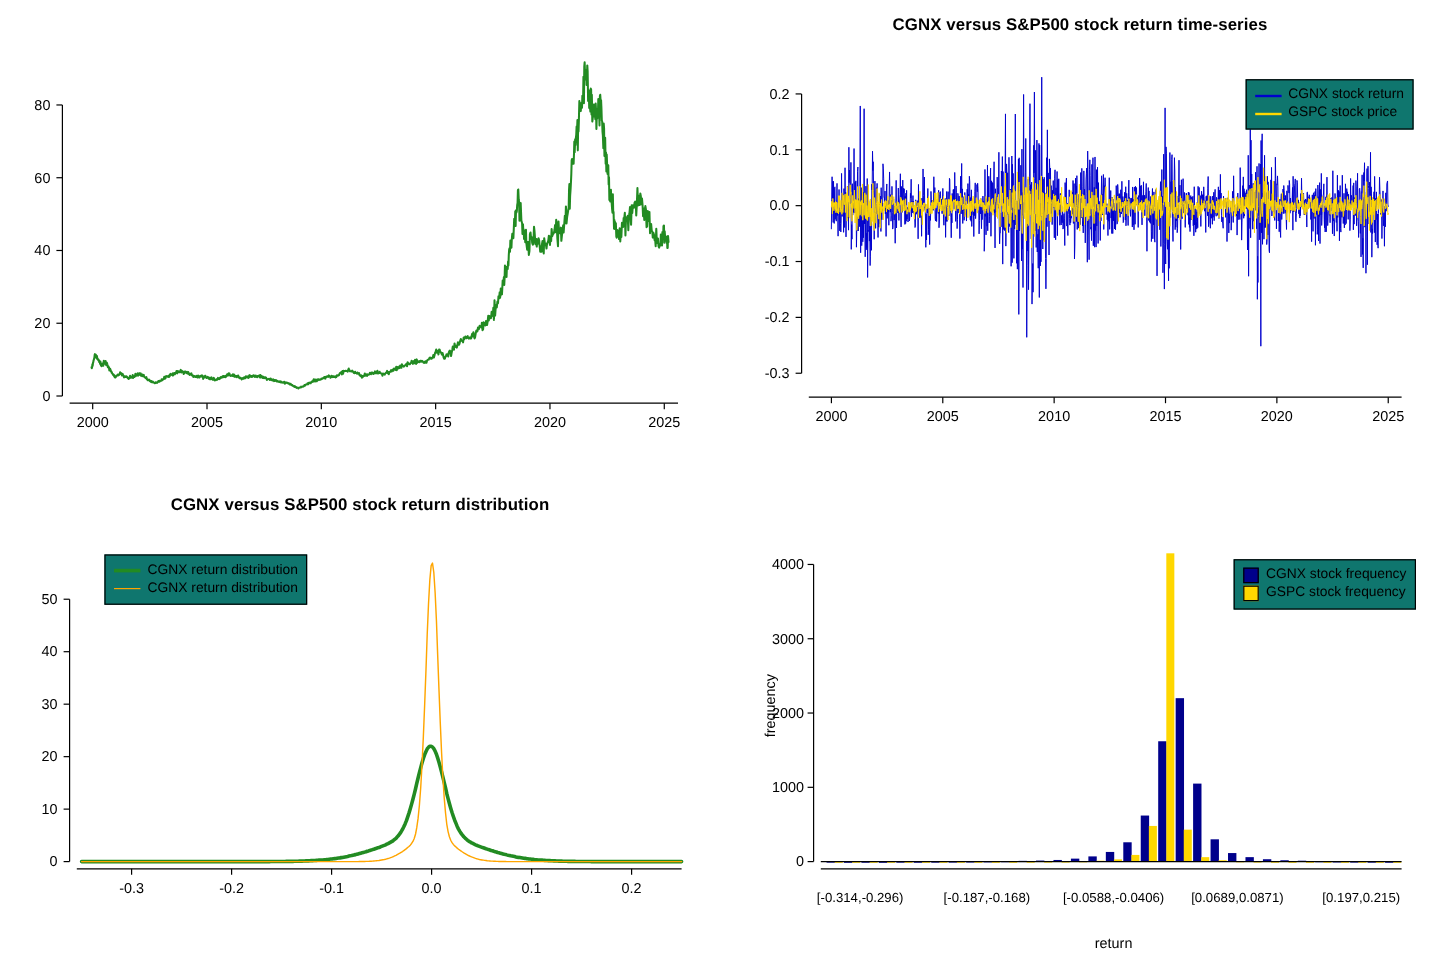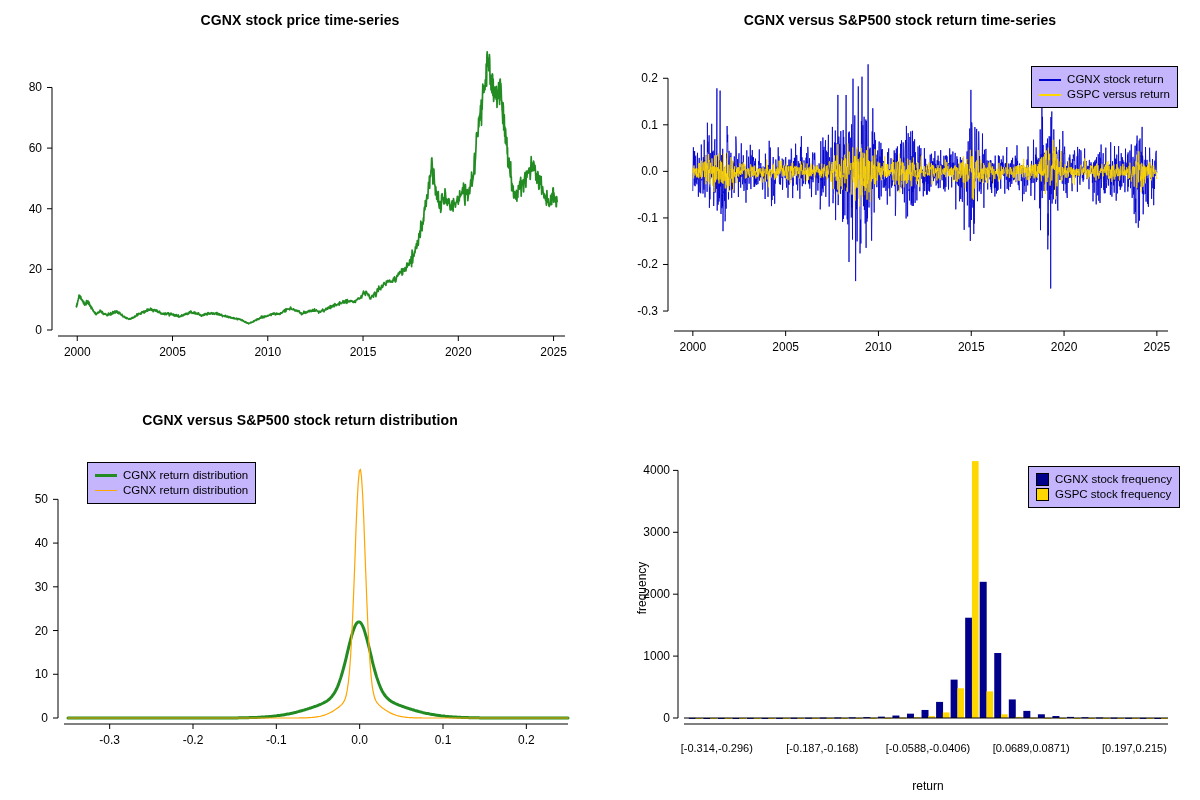--- a/index.html
+++ b/index.html
@@ -38,21 +38,21 @@
     letter-spacing: 0.1px;
   }
   .plotarea {
     position: absolute;
     box-sizing: border-box;
   }
   svg { display: block; }
   .legend-box {
     position: absolute;
     border: 1px solid #000;
-    background: #c4b5fd;
+    background: #0f766e;
     padding: 5px 7px;
     font-size: 11.5px;
     line-height: 15px;
   }
   .legend-row {
     display: flex;
     align-items: center;
     white-space: nowrap;
   }
   .legend-line {
@@ -69,21 +69,20 @@
     border: 1px solid #000;
     margin-right: 6px;
   }
 </style>
 </head>
 <body>
 
 <div class="grid">
 
   <div class="panel">
-    <div class="panel-title">CGNX stock price time-series</div>
     <div class="plotarea" style="left:0;top:0;">
       <svg width="600" height="400" id="svg-price">
           <line x1="58" y1="336" x2="565" y2="336" stroke="#000" stroke-width="1"></line>
           <line x1="52" y1="330" x2="52" y2="87.47368421052633" stroke="#000" stroke-width="1"></line>
           <line x1="77.24242424242345" y1="336" x2="77.24242424242345" y2="341" stroke="#000" stroke-width="1"></line>
           <text x="77.24242424242345" y="356" text-anchor="middle" font-family="&quot;Liberation Sans&quot;, sans-serif" font-size="12" fill="#000">2000</text>
           <line x1="172.50757575757547" y1="336" x2="172.50757575757547" y2="341" stroke="#000" stroke-width="1"></line>
           <text x="172.50757575757547" y="356" text-anchor="middle" font-family="&quot;Liberation Sans&quot;, sans-serif" font-size="12" fill="#000">2005</text>
           <line x1="267.7727272727275" y1="336" x2="267.7727272727275" y2="341" stroke="#000" stroke-width="1"></line>
           <text x="267.7727272727275" y="356" text-anchor="middle" font-family="&quot;Liberation Sans&quot;, sans-serif" font-size="12" fill="#000">2010</text>
@@ -142,21 +141,21 @@
           <path d="M92.8 172.5 L93.1 167.8 L93.4 169.1 L93.7 178.3 L94.0 165.4 L94.3 172.2 L94.6 168.9 L94.9 175.6 L95.2 171.7 L95.5 168.8 L95.8 171.7 L96.0 174.0 L96.3 167.9 L96.6 177.3 L96.9 168.3 L97.2 176.0 L97.5 173.9 L97.8 177.2 L98.1 177.5 L98.4 168.8 L98.7 178.3 L98.9 163.1 L99.2 172.9 L99.5 163.1 L99.8 167.5 L100.1 176.9 L100.4 170.8 L100.7 166.9 L101.0 173.8 L101.3 176.1 L101.6 178.6 L101.8 160.7 L102.1 175.2 L102.4 177.1 L102.7 171.4 L103.0 162.7 L103.3 168.1 L103.6 170.3 L103.9 170.6 L104.2 161.8 L104.5 177.1 L104.7 170.5 L105.0 168.3 L105.3 161.3 L105.6 172.5 L105.9 184.3 L106.2 155.4 L106.5 180.9 L106.8 167.1 L107.1 163.2 L107.4 168.4 L107.6 166.1 L107.9 174.1 L108.2 181.8 L108.5 154.0 L108.8 161.9 L109.1 160.0 L109.4 173.0 L109.7 169.3 L110.0 184.4 L110.3 178.9 L110.6 162.8 L110.8 169.5 L111.1 167.3 L111.4 169.8 L111.7 173.8 L112.0 158.4 L112.3 164.1 L112.6 185.8 L112.9 166.3 L113.2 173.2 L113.5 166.5 L113.7 168.5 L114.0 192.0 L114.3 186.8 L114.6 155.5 L114.9 180.6 L115.2 167.0 L115.5 182.3 L115.8 178.0 L116.1 167.1 L116.4 155.1 L116.6 179.4 L116.9 178.5 L117.2 168.1 L117.5 170.9 L117.8 167.0 L118.1 168.4 L118.4 180.3 L118.7 153.3 L119.0 183.5 L119.3 174.3 L119.5 169.3 L119.8 171.3 L120.1 179.4 L120.4 162.6 L120.7 160.7 L121.0 179.0 L121.3 182.1 L121.6 162.2 L121.9 167.9 L122.2 182.9 L122.4 171.3 L122.7 175.2 L123.0 183.8 L123.3 176.2 L123.6 153.8 L123.9 180.9 L124.2 177.2 L124.5 168.6 L124.8 173.2 L125.1 180.7 L125.3 165.8 L125.6 188.4 L125.9 187.4 L126.2 183.5 L126.5 173.5 L126.8 184.6 L127.1 181.8 L127.4 152.7 L127.7 187.7 L128.0 185.9 L128.3 177.3 L128.5 192.1 L128.8 164.7 L129.1 167.7 L129.4 173.2 L129.7 177.3 L130.0 186.0 L130.3 170.7 L130.6 168.4 L130.9 157.1 L131.2 167.0 L131.4 176.1 L131.7 178.7 L132.0 168.1 L132.3 182.6 L132.6 160.7 L132.9 170.3 L133.2 174.4 L133.5 190.2 L133.8 169.4 L134.1 169.2 L134.3 175.7 L134.6 166.3 L134.9 177.2 L135.2 172.1 L135.5 173.8 L135.8 173.1 L136.1 183.2 L136.4 175.9 L136.7 169.2 L137.0 175.8 L137.2 168.0 L137.5 173.2 L137.8 167.0 L138.1 171.4 L138.4 167.4 L138.7 176.7 L139.0 172.6 L139.3 171.4 L139.6 174.1 L139.9 163.3 L140.1 172.6 L140.4 170.7 L140.7 175.0 L141.0 172.4 L141.3 170.2 L141.6 172.9 L141.9 163.9 L142.2 174.1 L142.5 165.5 L142.8 166.0 L143.1 166.5 L143.3 162.4 L143.6 170.6 L143.9 169.0 L144.2 168.7 L144.5 169.5 L144.8 163.9 L145.1 169.7 L145.4 178.5 L145.7 175.8 L146.0 170.3 L146.2 169.1 L146.5 177.8 L146.8 174.9 L147.1 171.7 L147.4 171.7 L147.7 167.9 L148.0 172.4 L148.3 174.4 L148.6 168.6 L148.9 172.1 L149.1 176.1 L149.4 174.2 L149.7 177.4 L150.0 169.6 L150.3 170.6 L150.6 164.4 L150.9 165.4 L151.2 165.7 L151.5 177.0 L151.8 167.1 L152.0 170.2 L152.3 167.4 L152.6 175.7 L152.9 174.4 L153.2 166.5 L153.5 171.1 L153.8 175.7 L154.1 175.8 L154.4 173.7 L154.7 165.6 L154.9 174.8 L155.2 171.8 L155.5 171.2 L155.8 178.5 L156.1 174.8 L156.4 176.6 L156.7 174.7 L157.0 173.6 L157.3 168.3 L157.6 176.9 L157.9 169.8 L158.1 176.3 L158.4 168.9 L158.7 174.8 L159.0 172.1 L159.3 171.8 L159.6 168.4 L159.9 172.3 L160.2 173.5 L160.5 173.0 L160.8 168.3 L161.0 169.0 L161.3 175.8 L161.6 172.3 L161.9 182.6 L162.2 170.9 L162.5 174.0 L162.8 176.9 L163.1 167.5 L163.4 172.0 L163.7 176.2 L163.9 173.0 L164.2 171.6 L164.5 172.5 L164.8 171.0 L165.1 168.9 L165.4 181.7 L165.7 174.8 L166.0 173.0 L166.3 169.9 L166.6 159.4 L166.8 174.2 L167.1 165.4 L167.4 171.1 L167.7 167.2 L168.0 179.5 L168.3 172.6 L168.6 187.3 L168.9 176.7 L169.2 170.6 L169.5 176.2 L169.7 169.1 L170.0 172.2 L170.3 169.3 L170.6 169.1 L170.9 172.1 L171.2 177.0 L171.5 174.0 L171.8 170.4 L172.1 170.4 L172.4 174.2 L172.7 173.4 L172.9 165.1 L173.2 166.5 L173.5 172.8 L173.8 163.7 L174.1 174.0 L174.4 179.8 L174.7 174.7 L175.0 176.0 L175.3 171.4 L175.6 175.5 L175.8 178.2 L176.1 168.8 L176.4 170.1 L176.7 177.9 L177.0 172.6 L177.3 166.9 L177.6 174.3 L177.9 171.2 L178.2 168.5 L178.5 170.4 L178.7 174.8 L179.0 160.7 L179.3 172.0 L179.6 173.3 L179.9 160.9 L180.2 165.3 L180.5 170.4 L180.8 171.2 L181.1 165.7 L181.4 168.9 L181.6 160.3 L181.9 170.2 L182.2 176.6 L182.5 168.4 L182.8 171.6 L183.1 168.5 L183.4 174.3 L183.7 165.4 L184.0 172.7 L184.3 175.9 L184.5 171.9 L184.8 170.7 L185.1 175.6 L185.4 166.4 L185.7 170.6 L186.0 171.5 L186.3 163.6 L186.6 178.7 L186.9 166.6 L187.2 170.8 L187.5 173.0 L187.7 176.8 L188.0 180.3 L188.3 166.2 L188.6 170.8 L188.9 166.4 L189.2 172.3 L189.5 172.5 L189.8 173.9 L190.1 183.4 L190.4 166.1 L190.6 178.8 L190.9 166.8 L191.2 171.1 L191.5 166.2 L191.8 169.9 L192.1 162.9 L192.4 175.7 L192.7 163.0 L193.0 177.2 L193.3 167.8 L193.5 168.0 L193.8 175.3 L194.1 169.2 L194.4 168.7 L194.7 166.5 L195.0 168.2 L195.3 166.9 L195.6 168.5 L195.9 175.3 L196.2 165.8 L196.4 175.7 L196.7 170.0 L197.0 167.7 L197.3 171.0 L197.6 170.6 L197.9 167.3 L198.2 174.1 L198.5 171.7 L198.8 173.7 L199.1 168.1 L199.3 167.5 L199.6 178.4 L199.9 176.4 L200.2 175.3 L200.5 161.1 L200.8 169.2 L201.1 170.9 L201.4 166.1 L201.7 164.6 L202.0 172.9 L202.3 174.9 L202.5 171.2 L202.8 170.9 L203.1 170.0 L203.4 174.2 L203.7 162.7 L204.0 167.8 L204.3 180.5 L204.6 171.2 L204.9 172.7 L205.2 167.7 L205.4 172.4 L205.7 174.4 L206.0 171.5 L206.3 171.1 L206.6 181.4 L206.9 168.2 L207.2 163.4 L207.5 174.4 L207.8 170.8 L208.1 169.8 L208.3 169.6 L208.6 179.9 L208.9 167.6 L209.2 171.9 L209.5 176.2 L209.8 167.4 L210.1 168.3 L210.4 165.5 L210.7 175.4 L211.0 163.5 L211.2 176.3 L211.5 170.5 L211.8 169.6 L212.1 170.1 L212.4 172.3 L212.7 174.0 L213.0 169.3 L213.3 172.5 L213.6 164.7 L213.9 172.0 L214.1 172.2 L214.4 177.6 L214.7 166.5 L215.0 175.3 L215.3 172.7 L215.6 170.2 L215.9 171.1 L216.2 166.5 L216.5 169.4 L216.8 172.3 L217.1 165.1 L217.3 169.6 L217.6 167.5 L217.9 166.7 L218.2 172.6 L218.5 170.5 L218.8 168.7 L219.1 172.2 L219.4 175.3 L219.7 168.9 L220.0 171.1 L220.2 174.1 L220.5 170.8 L220.8 177.9 L221.1 171.5 L221.4 175.9 L221.7 163.7 L222.0 174.0 L222.3 171.8 L222.6 170.1 L222.9 168.7 L223.1 174.1 L223.4 177.3 L223.7 167.5 L224.0 170.8 L224.3 164.3 L224.6 171.1 L224.9 171.1 L225.2 173.5 L225.5 176.2 L225.8 174.6 L226.0 169.2 L226.3 166.2 L226.6 177.2 L226.9 173.7 L227.2 165.3 L227.5 179.4 L227.8 170.6 L228.1 173.5 L228.4 174.4 L228.7 168.5 L228.9 168.4 L229.2 162.1 L229.5 161.3 L229.8 167.4 L230.1 168.9 L230.4 176.1 L230.7 180.7 L231.0 171.0 L231.3 182.0 L231.6 164.3 L231.8 170.1 L232.1 162.0 L232.4 170.8 L232.7 173.0 L233.0 169.5 L233.3 189.1 L233.6 171.7 L233.9 169.5 L234.2 159.1 L234.5 155.4 L234.8 166.8 L235.0 171.5 L235.3 160.8 L235.6 176.4 L235.9 173.9 L236.2 180.7 L236.5 169.6 L236.8 176.5 L237.1 155.3 L237.4 178.0 L237.7 189.6 L237.9 144.2 L238.2 179.0 L238.5 177.0 L238.8 194.4 L239.1 182.9 L239.4 164.3 L239.7 176.7 L240.0 166.1 L240.3 178.1 L240.6 171.6 L240.8 180.6 L241.1 186.3 L241.4 162.6 L241.7 158.4 L242.0 184.0 L242.3 189.7 L242.6 181.2 L242.9 175.1 L243.2 177.2 L243.5 160.5 L243.7 165.4 L244.0 173.0 L244.3 156.4 L244.6 154.7 L244.9 183.3 L245.2 158.0 L245.5 166.2 L245.8 159.4 L246.1 178.9 L246.4 174.4 L246.6 166.6 L246.9 169.6 L247.2 180.7 L247.5 191.6 L247.8 143.3 L248.1 155.8 L248.4 165.3 L248.7 167.2 L249.0 174.5 L249.3 151.7 L249.6 158.9 L249.8 165.0 L250.1 166.2 L250.4 170.1 L250.7 166.3 L251.0 162.9 L251.3 170.3 L251.6 190.5 L251.9 194.6 L252.2 181.0 L252.5 178.8 L252.7 147.4 L253.0 168.5 L253.3 162.4 L253.6 177.5 L253.9 182.3 L254.2 160.7 L254.5 156.2 L254.8 167.2 L255.1 200.7 L255.4 156.3 L255.6 188.9 L255.9 164.7 L256.2 161.2 L256.5 186.6 L256.8 147.3 L257.1 187.9 L257.4 184.6 L257.7 160.9 L258.0 158.9 L258.3 159.3 L258.5 179.4 L258.8 161.7 L259.1 173.7 L259.4 178.6 L259.7 206.5 L260.0 160.1 L260.3 157.4 L260.6 165.4 L260.9 195.1 L261.2 147.9 L261.4 176.3 L261.7 185.0 L262.0 178.3 L262.3 197.1 L262.6 173.9 L262.9 152.7 L263.2 178.4 L263.5 158.1 L263.8 185.9 L264.1 181.1 L264.4 186.4 L264.6 153.4 L264.9 156.5 L265.2 190.9 L265.5 166.5 L265.8 175.6 L266.1 188.0 L266.4 150.2 L266.7 154.3 L267.0 199.7 L267.3 180.5 L267.5 183.7 L267.8 146.6 L268.1 180.0 L268.4 160.3 L268.7 177.9 L269.0 192.3 L269.3 173.1 L269.6 161.1 L269.9 176.8 L270.2 201.7 L270.4 185.9 L270.7 176.2 L271.0 174.5 L271.3 161.7 L271.6 181.5 L271.9 161.4 L272.2 175.7 L272.5 179.1 L272.8 155.6 L273.1 168.3 L273.3 165.7 L273.6 169.6 L273.9 178.3 L274.2 164.3 L274.5 184.1 L274.8 149.2 L275.1 164.9 L275.4 165.7 L275.7 185.1 L276.0 170.3 L276.2 169.3 L276.5 168.3 L276.8 166.4 L277.1 180.7 L277.4 171.5 L277.7 166.6 L278.0 161.6 L278.3 172.5 L278.6 165.4 L278.9 163.3 L279.2 175.2 L279.4 174.8 L279.7 162.8 L280.0 169.0 L280.3 168.1 L280.6 176.3 L280.9 177.2 L281.2 167.8 L281.5 180.2 L281.8 178.2 L282.1 166.2 L282.3 173.4 L282.6 174.7 L282.9 169.4 L283.2 169.2 L283.5 170.4 L283.8 162.7 L284.1 168.9 L284.4 177.1 L284.7 156.1 L285.0 173.5 L285.2 171.6 L285.5 176.3 L285.8 170.2 L286.1 166.9 L286.4 163.9 L286.7 174.2 L287.0 176.6 L287.3 164.2 L287.6 176.6 L287.9 164.5 L288.1 174.7 L288.4 169.6 L288.7 174.3 L289.0 170.7 L289.3 176.0 L289.6 170.2 L289.9 174.3 L290.2 172.7 L290.5 170.9 L290.8 169.7 L291.0 172.1 L291.3 164.0 L291.6 171.0 L291.9 170.1 L292.2 172.1 L292.5 158.8 L292.8 167.5 L293.1 179.9 L293.4 165.4 L293.7 162.0 L294.0 173.3 L294.2 169.4 L294.5 174.4 L294.8 174.4 L295.1 184.7 L295.4 172.6 L295.7 172.8 L296.0 162.3 L296.3 168.3 L296.6 176.2 L296.9 180.6 L297.1 172.0 L297.4 170.4 L297.7 161.2 L298.0 166.1 L298.3 180.5 L298.6 184.8 L298.9 172.7 L299.2 167.7 L299.5 153.5 L299.8 192.6 L300.0 166.4 L300.3 158.3 L300.6 165.2 L300.9 163.4 L301.2 175.0 L301.5 169.2 L301.8 181.0 L302.1 161.8 L302.4 163.1 L302.7 173.4 L302.9 163.4 L303.2 162.9 L303.5 173.3 L303.8 187.3 L304.1 165.9 L304.4 177.2 L304.7 180.8 L305.0 171.8 L305.3 180.2 L305.6 176.6 L305.8 177.3 L306.1 170.0 L306.4 184.0 L306.7 169.3 L307.0 176.2 L307.3 182.7 L307.6 158.6 L307.9 174.3 L308.2 180.1 L308.5 173.8 L308.8 165.2 L309.0 171.0 L309.3 174.3 L309.6 170.0 L309.9 159.9 L310.2 177.4 L310.5 180.7 L310.8 162.7 L311.1 173.9 L311.4 172.4 L311.7 186.3 L311.9 179.8 L312.2 175.6 L312.5 162.7 L312.8 172.5 L313.1 176.1 L313.4 157.4 L313.7 164.4 L314.0 170.1 L314.3 164.7 L314.6 173.6 L314.8 174.0 L315.1 177.0 L315.4 173.3 L315.7 170.2 L316.0 174.3 L316.3 181.2 L316.6 184.4 L316.9 175.6 L317.2 178.2 L317.5 162.3 L317.7 181.2 L318.0 162.8 L318.3 177.0 L318.6 175.9 L318.9 172.0 L319.2 178.3 L319.5 169.4 L319.8 186.9 L320.1 172.1 L320.4 173.4 L320.6 166.7 L320.9 172.8 L321.2 170.6 L321.5 155.5 L321.8 172.6 L322.1 171.6 L322.4 171.7 L322.7 171.4 L323.0 172.7 L323.3 176.3 L323.6 174.7 L323.8 173.2 L324.1 165.9 L324.4 166.2 L324.7 177.0 L325.0 174.1 L325.3 172.2 L325.6 172.8 L325.9 173.7 L326.2 167.5 L326.5 169.6 L326.7 164.6 L327.0 168.3 L327.3 172.8 L327.6 175.5 L327.9 173.1 L328.2 175.1 L328.5 162.6 L328.8 162.5 L329.1 166.4 L329.4 168.6 L329.6 175.5 L329.9 169.4 L330.2 167.9 L330.5 167.1 L330.8 169.3 L331.1 165.6 L331.4 163.4 L331.7 178.0 L332.0 184.5 L332.3 165.0 L332.5 168.4 L332.8 167.1 L333.1 165.2 L333.4 174.2 L333.7 166.4 L334.0 176.4 L334.3 176.5 L334.6 172.3 L334.9 171.3 L335.2 168.4 L335.4 173.2 L335.7 168.4 L336.0 171.4 L336.3 171.9 L336.6 169.8 L336.9 180.5 L337.2 167.5 L337.5 171.2 L337.8 167.9 L338.1 165.2 L338.3 171.3 L338.6 178.3 L338.9 171.3 L339.2 167.8 L339.5 171.2 L339.8 172.7 L340.1 179.8 L340.4 174.4 L340.7 165.6 L341.0 173.9 L341.3 173.8 L341.5 174.8 L341.8 173.9 L342.1 172.7 L342.4 169.8 L342.7 169.4 L343.0 171.2 L343.3 171.0 L343.6 174.1 L343.9 168.3 L344.2 174.3 L344.4 174.8 L344.7 168.0 L345.0 171.8 L345.3 159.6 L345.6 173.4 L345.9 177.2 L346.2 170.8 L346.5 167.0 L346.8 162.1 L347.1 170.1 L347.3 169.4 L347.6 172.0 L347.9 166.2 L348.2 168.0 L348.5 176.2 L348.8 173.2 L349.1 170.8 L349.4 175.4 L349.7 169.1 L350.0 175.3 L350.2 171.3 L350.5 168.5 L350.8 170.5 L351.1 174.9 L351.4 167.1 L351.7 177.0 L352.0 169.6 L352.3 170.2 L352.6 181.6 L352.9 168.5 L353.1 169.2 L353.4 174.7 L353.7 168.4 L354.0 170.2 L354.3 166.4 L354.6 166.5 L354.9 168.5 L355.2 165.4 L355.5 172.3 L355.8 181.2 L356.1 169.2 L356.3 170.3 L356.6 167.0 L356.9 169.4 L357.2 181.9 L357.5 170.3 L357.8 167.9 L358.1 169.6 L358.4 170.9 L358.7 178.8 L359.0 179.3 L359.2 171.5 L359.5 173.9 L359.8 162.6 L360.1 170.7 L360.4 163.8 L360.7 177.9 L361.0 171.5 L361.3 162.7 L361.6 171.3 L361.9 175.6 L362.1 172.5 L362.4 173.2 L362.7 162.1 L363.0 165.4 L363.3 182.0 L363.6 156.5 L363.9 182.8 L364.2 179.1 L364.5 167.9 L364.8 166.6 L365.0 171.6 L365.3 188.2 L365.6 167.1 L365.9 163.4 L366.2 174.5 L366.5 163.1 L366.8 159.0 L367.1 181.6 L367.4 172.9 L367.7 164.0 L367.9 170.1 L368.2 180.1 L368.5 175.8 L368.8 178.7 L369.1 176.8 L369.4 169.2 L369.7 170.8 L370.0 161.6 L370.3 149.8 L370.6 168.2 L370.9 156.4 L371.1 160.0 L371.4 172.3 L371.7 164.4 L372.0 156.3 L372.3 198.4 L372.6 172.0 L372.9 156.1 L373.2 170.5 L373.5 199.6 L373.8 176.2 L374.0 168.4 L374.3 175.2 L374.6 172.4 L374.9 188.6 L375.2 177.2 L375.5 177.7 L375.8 161.9 L376.1 169.1 L376.4 174.6 L376.7 160.5 L376.9 176.7 L377.2 176.6 L377.5 176.2 L377.8 178.4 L378.1 150.1 L378.4 163.9 L378.7 180.6 L379.0 173.2 L379.3 173.3 L379.6 177.4 L379.8 172.5 L380.1 182.1 L380.4 159.6 L380.7 162.3 L381.0 173.4 L381.3 169.2 L381.6 179.0 L381.9 171.4 L382.2 168.9 L382.5 171.1 L382.7 178.1 L383.0 175.8 L383.3 183.0 L383.6 163.1 L383.9 174.3 L384.2 165.1 L384.5 170.3 L384.8 172.7 L385.1 172.4 L385.4 180.4 L385.7 167.9 L385.9 167.8 L386.2 170.0 L386.5 169.3 L386.8 176.2 L387.1 183.1 L387.4 167.3 L387.7 174.4 L388.0 169.8 L388.3 178.8 L388.6 164.9 L388.8 164.9 L389.1 162.5 L389.4 175.6 L389.7 177.1 L390.0 162.6 L390.3 169.3 L390.6 169.8 L390.9 166.6 L391.2 173.1 L391.5 170.9 L391.7 169.3 L392.0 168.0 L392.3 174.8 L392.6 166.3 L392.9 169.2 L393.2 171.2 L393.5 182.9 L393.8 169.0 L394.1 169.7 L394.4 176.5 L394.6 177.2 L394.9 179.0 L395.2 172.6 L395.5 171.0 L395.8 174.1 L396.1 171.6 L396.4 172.0 L396.7 173.1 L397.0 168.6 L397.3 169.7 L397.5 175.1 L397.8 170.5 L398.1 169.3 L398.4 181.4 L398.7 170.8 L399.0 162.9 L399.3 169.1 L399.6 171.9 L399.9 179.8 L400.2 171.2 L400.5 172.1 L400.7 172.5 L401.0 178.5 L401.3 166.4 L401.6 176.2 L401.9 170.7 L402.2 174.6 L402.5 169.2 L402.8 173.0 L403.1 174.3 L403.4 167.2 L403.6 169.2 L403.9 171.3 L404.2 173.4 L404.5 173.0 L404.8 172.5 L405.1 169.7 L405.4 168.5 L405.7 167.5 L406.0 167.3 L406.3 169.0 L406.5 169.7 L406.8 176.5 L407.1 168.9 L407.4 162.7 L407.7 174.0 L408.0 170.6 L408.3 169.6 L408.6 169.9 L408.9 170.0 L409.2 173.0 L409.4 178.0 L409.7 171.6 L410.0 167.2 L410.3 169.8 L410.6 167.0 L410.9 174.2 L411.2 168.8 L411.5 172.6 L411.8 174.9 L412.1 171.6 L412.3 172.6 L412.6 174.4 L412.9 177.1 L413.2 177.4 L413.5 177.5 L413.8 167.5 L414.1 177.6 L414.4 176.8 L414.7 170.7 L415.0 166.2 L415.3 166.7 L415.5 169.6 L415.8 181.6 L416.1 173.2 L416.4 174.5 L416.7 166.2 L417.0 174.0 L417.3 171.2 L417.6 165.3 L417.9 174.0 L418.2 166.5 L418.4 171.3 L418.7 170.2 L419.0 167.6 L419.3 175.6 L419.6 180.9 L419.9 165.0 L420.2 172.1 L420.5 172.7 L420.8 165.5 L421.1 174.2 L421.3 172.1 L421.6 166.3 L421.9 168.1 L422.2 164.9 L422.5 177.2 L422.8 174.4 L423.1 166.2 L423.4 167.6 L423.7 158.9 L424.0 172.7 L424.2 170.9 L424.5 166.4 L424.8 167.6 L425.1 172.9 L425.4 169.9 L425.7 167.3 L426.0 176.9 L426.3 168.0 L426.6 170.7 L426.9 176.7 L427.1 179.9 L427.4 165.1 L427.7 165.9 L428.0 176.0 L428.3 168.4 L428.6 168.1 L428.9 167.3 L429.2 180.4 L429.5 180.3 L429.8 170.4 L430.1 178.3 L430.3 163.9 L430.6 172.0 L430.9 164.4 L431.2 169.2 L431.5 168.9 L431.8 175.9 L432.1 165.9 L432.4 171.0 L432.7 168.3 L433.0 173.8 L433.2 165.0 L433.5 170.1 L433.8 172.8 L434.1 178.4 L434.4 164.5 L434.7 170.1 L435.0 177.4 L435.3 164.1 L435.6 175.2 L435.9 164.4 L436.1 176.6 L436.4 176.6 L436.7 171.5 L437.0 171.9 L437.3 178.1 L437.6 166.2 L437.9 174.0 L438.2 164.1 L438.5 165.6 L438.8 172.6 L439.0 169.3 L439.3 161.6 L439.6 173.5 L439.9 164.5 L440.2 169.8 L440.5 174.5 L440.8 158.8 L441.1 176.7 L441.4 181.4 L441.7 157.3 L441.9 175.4 L442.2 172.0 L442.5 171.2 L442.8 175.6 L443.1 158.9 L443.4 156.7 L443.7 175.4 L444.0 169.9 L444.3 169.3 L444.6 173.3 L444.8 153.8 L445.1 171.3 L445.4 194.0 L445.7 150.7 L446.0 158.5 L446.3 150.5 L446.6 160.4 L446.9 180.8 L447.2 182.0 L447.5 165.3 L447.8 177.6 L448.0 174.2 L448.3 147.6 L448.6 159.3 L448.9 157.9 L449.2 160.3 L449.5 154.6 L449.8 153.7 L450.1 185.6 L450.4 179.0 L450.7 178.2 L450.9 176.8 L451.2 167.4 L451.5 165.8 L451.8 180.6 L452.1 176.1 L452.4 164.5 L452.7 168.6 L453.0 139.8 L453.3 168.6 L453.6 158.1 L453.8 159.2 L454.1 151.0 L454.4 170.0 L454.7 162.6 L455.0 146.9 L455.3 179.4 L455.6 199.3 L455.9 175.6 L456.2 154.0 L456.5 182.5 L456.7 165.8 L457.0 186.3 L457.3 174.9 L457.6 158.9 L457.9 174.0 L458.2 172.6 L458.5 171.6 L458.8 167.4 L459.1 172.0 L459.4 169.8 L459.6 167.1 L459.9 175.3 L460.2 161.4 L460.5 176.1 L460.8 168.4 L461.1 151.0 L461.4 181.6 L461.7 177.8 L462.0 180.3 L462.3 177.9 L462.6 167.0 L462.8 171.7 L463.1 171.9 L463.4 173.5 L463.7 175.1 L464.0 168.4 L464.3 173.4 L464.6 170.2 L464.9 171.7 L465.2 164.2 L465.5 168.0 L465.7 177.5 L466.0 171.8 L466.3 171.9 L466.6 170.5 L466.9 178.0 L467.2 167.8 L467.5 170.3 L467.8 173.5 L468.1 171.5 L468.4 176.5 L468.6 160.5 L468.9 167.0 L469.2 167.4 L469.5 170.7 L469.8 172.4 L470.1 167.2 L470.4 170.1 L470.7 169.9 L471.0 174.0 L471.3 167.1 L471.5 175.0 L471.8 172.7 L472.1 169.5 L472.4 183.3 L472.7 169.5 L473.0 177.0 L473.3 168.0 L473.6 171.8 L473.9 172.6 L474.2 178.4 L474.4 185.1 L474.7 169.8 L475.0 172.6 L475.3 175.1 L475.6 175.0 L475.9 169.4 L476.2 175.0 L476.5 168.5 L476.8 175.6 L477.1 168.9 L477.4 170.6 L477.6 172.6 L477.9 171.0 L478.2 175.5 L478.5 170.6 L478.8 169.0 L479.1 176.2 L479.4 175.0 L479.7 173.2 L480.0 169.6 L480.3 167.3 L480.5 165.9 L480.8 165.0 L481.1 164.7 L481.4 174.3 L481.7 172.8 L482.0 169.6 L482.3 174.8 L482.6 174.7 L482.9 172.1 L483.2 168.4 L483.4 172.5 L483.7 167.6 L484.0 172.2 L484.3 170.5 L484.6 168.0 L484.9 158.3 L485.2 174.5 L485.5 172.5 L485.8 161.5 L486.1 173.1 L486.3 170.3 L486.6 174.6 L486.9 178.5 L487.2 171.9 L487.5 170.4 L487.8 169.0 L488.1 179.2 L488.4 174.4 L488.7 169.9 L489.0 175.1 L489.2 176.9 L489.5 173.9 L489.8 170.2 L490.1 174.3 L490.4 165.4 L490.7 171.9 L491.0 173.5 L491.3 166.0 L491.6 167.4 L491.9 167.1 L492.2 168.4 L492.4 164.7 L492.7 173.8 L493.0 169.0 L493.3 168.8 L493.6 171.4 L493.9 176.5 L494.2 167.9 L494.5 166.5 L494.8 177.4 L495.1 175.4 L495.3 167.2 L495.6 165.7 L495.9 180.5 L496.2 178.2 L496.5 163.6 L496.8 166.4 L497.1 166.3 L497.4 175.6 L497.7 171.4 L498.0 165.3 L498.2 170.8 L498.5 175.1 L498.8 178.7 L499.1 173.1 L499.4 175.4 L499.7 171.0 L500.0 171.8 L500.3 169.4 L500.6 171.4 L500.9 173.1 L501.1 168.0 L501.4 171.0 L501.7 164.7 L502.0 163.7 L502.3 166.1 L502.6 176.4 L502.9 175.3 L503.2 176.2 L503.5 169.4 L503.8 170.0 L504.0 170.8 L504.3 171.2 L504.6 166.8 L504.9 173.0 L505.2 171.6 L505.5 164.7 L505.8 172.3 L506.1 172.3 L506.4 175.1 L506.7 162.2 L507.0 175.4 L507.2 167.0 L507.5 165.8 L507.8 170.5 L508.1 161.2 L508.4 178.7 L508.7 170.9 L509.0 165.9 L509.3 169.0 L509.6 171.5 L509.9 174.0 L510.1 178.5 L510.4 176.8 L510.7 169.5 L511.0 178.0 L511.3 173.0 L511.6 166.6 L511.9 181.9 L512.2 166.1 L512.5 169.8 L512.8 165.6 L513.0 176.7 L513.3 165.7 L513.6 170.1 L513.9 164.4 L514.2 179.5 L514.5 170.9 L514.8 170.3 L515.1 172.4 L515.4 176.6 L515.7 176.5 L515.9 168.9 L516.2 170.2 L516.5 173.3 L516.8 164.1 L517.1 174.9 L517.4 174.5 L517.7 176.2 L518.0 167.5 L518.3 169.8 L518.6 171.2 L518.8 176.0 L519.1 168.9 L519.4 180.5 L519.7 179.4 L520.0 170.7 L520.3 175.5 L520.6 166.2 L520.9 166.3 L521.2 170.0 L521.5 171.7 L521.8 173.7 L522.0 174.9 L522.3 173.9 L522.6 169.3 L522.9 163.8 L523.2 175.5 L523.5 171.7 L523.8 174.5 L524.1 166.4 L524.4 170.9 L524.7 175.3 L524.9 169.6 L525.2 172.6 L525.5 175.8 L525.8 170.6 L526.1 172.4 L526.4 175.0 L526.7 167.1 L527.0 172.5 L527.3 173.0 L527.6 169.4 L527.8 168.7 L528.1 179.1 L528.4 178.3 L528.7 173.6 L529.0 165.7 L529.3 178.0 L529.6 170.7 L529.9 162.7 L530.2 168.7 L530.5 173.3 L530.7 174.3 L531.0 174.1 L531.3 181.5 L531.6 176.1 L531.9 176.6 L532.2 171.7 L532.5 166.9 L532.8 169.0 L533.1 175.4 L533.4 166.9 L533.6 166.0 L533.9 180.3 L534.2 186.7 L534.5 167.1 L534.8 174.2 L535.1 171.3 L535.4 166.3 L535.7 165.3 L536.0 161.3 L536.3 164.0 L536.6 154.7 L536.8 188.2 L537.1 183.7 L537.4 180.1 L537.7 170.9 L538.0 162.4 L538.3 166.0 L538.6 182.3 L538.9 151.4 L539.2 169.9 L539.5 166.4 L539.7 166.2 L540.0 164.4 L540.3 171.8 L540.6 180.7 L540.9 176.5 L541.2 192.1 L541.5 179.5 L541.8 163.4 L542.1 178.8 L542.4 169.5 L542.6 166.6 L542.9 187.0 L543.2 172.5 L543.5 185.4 L543.8 164.5 L544.1 169.9 L544.4 177.0 L544.7 165.9 L545.0 179.3 L545.3 167.5 L545.5 183.3 L545.8 174.8 L546.1 166.8 L546.4 167.2 L546.7 172.1 L547.0 175.8 L547.3 175.1 L547.6 165.8 L547.9 170.9 L548.2 164.7 L548.4 174.1 L548.7 163.5 L549.0 174.5 L549.3 171.9 L549.6 165.8 L549.9 161.9 L550.2 168.3 L550.5 177.5 L550.8 168.1 L551.1 180.5 L551.4 178.1 L551.6 175.0 L551.9 165.4 L552.2 168.8 L552.5 168.7 L552.8 175.6 L553.1 176.9 L553.4 172.2 L553.7 165.6 L554.0 168.9 L554.3 169.8 L554.5 173.9 L554.8 173.1 L555.1 171.8 L555.4 171.3 L555.7 169.8 L556.0 173.5 L556.3 172.1 L556.6 179.0 L556.9 178.0 " stroke="#FFD700" stroke-width="0.8" fill="none" stroke-linejoin="round" stroke-linecap="round"></path>
         </svg>
     </div>
     <div class="legend-box" style="right:22px;top:66px;">
       <div class="legend-row">
         <span class="legend-line" style="border-top-width:2px;border-color:#0000CD;"></span>
         <span>CGNX stock return</span>
       </div>
       <div class="legend-row">
         <span class="legend-line" style="border-top-width:2px;border-color:#FFD700;"></span>
-        <span>GSPC versus return</span>
+        <span>GSPC stock price</span>
       </div>
     </div>
   </div>
 
   <div class="panel">
     <div class="panel-title">CGNX versus S&amp;P500 stock return distribution</div>
     <div class="plotarea" style="left:0;top:0;">
       <svg width="600" height="400" id="svg-density">
           <line x1="64" y1="324" x2="568" y2="324" stroke="#000" stroke-width="1"></line>
           <line x1="58" y1="318" x2="58" y2="99.35593220338984" stroke="#000" stroke-width="1"></line>

